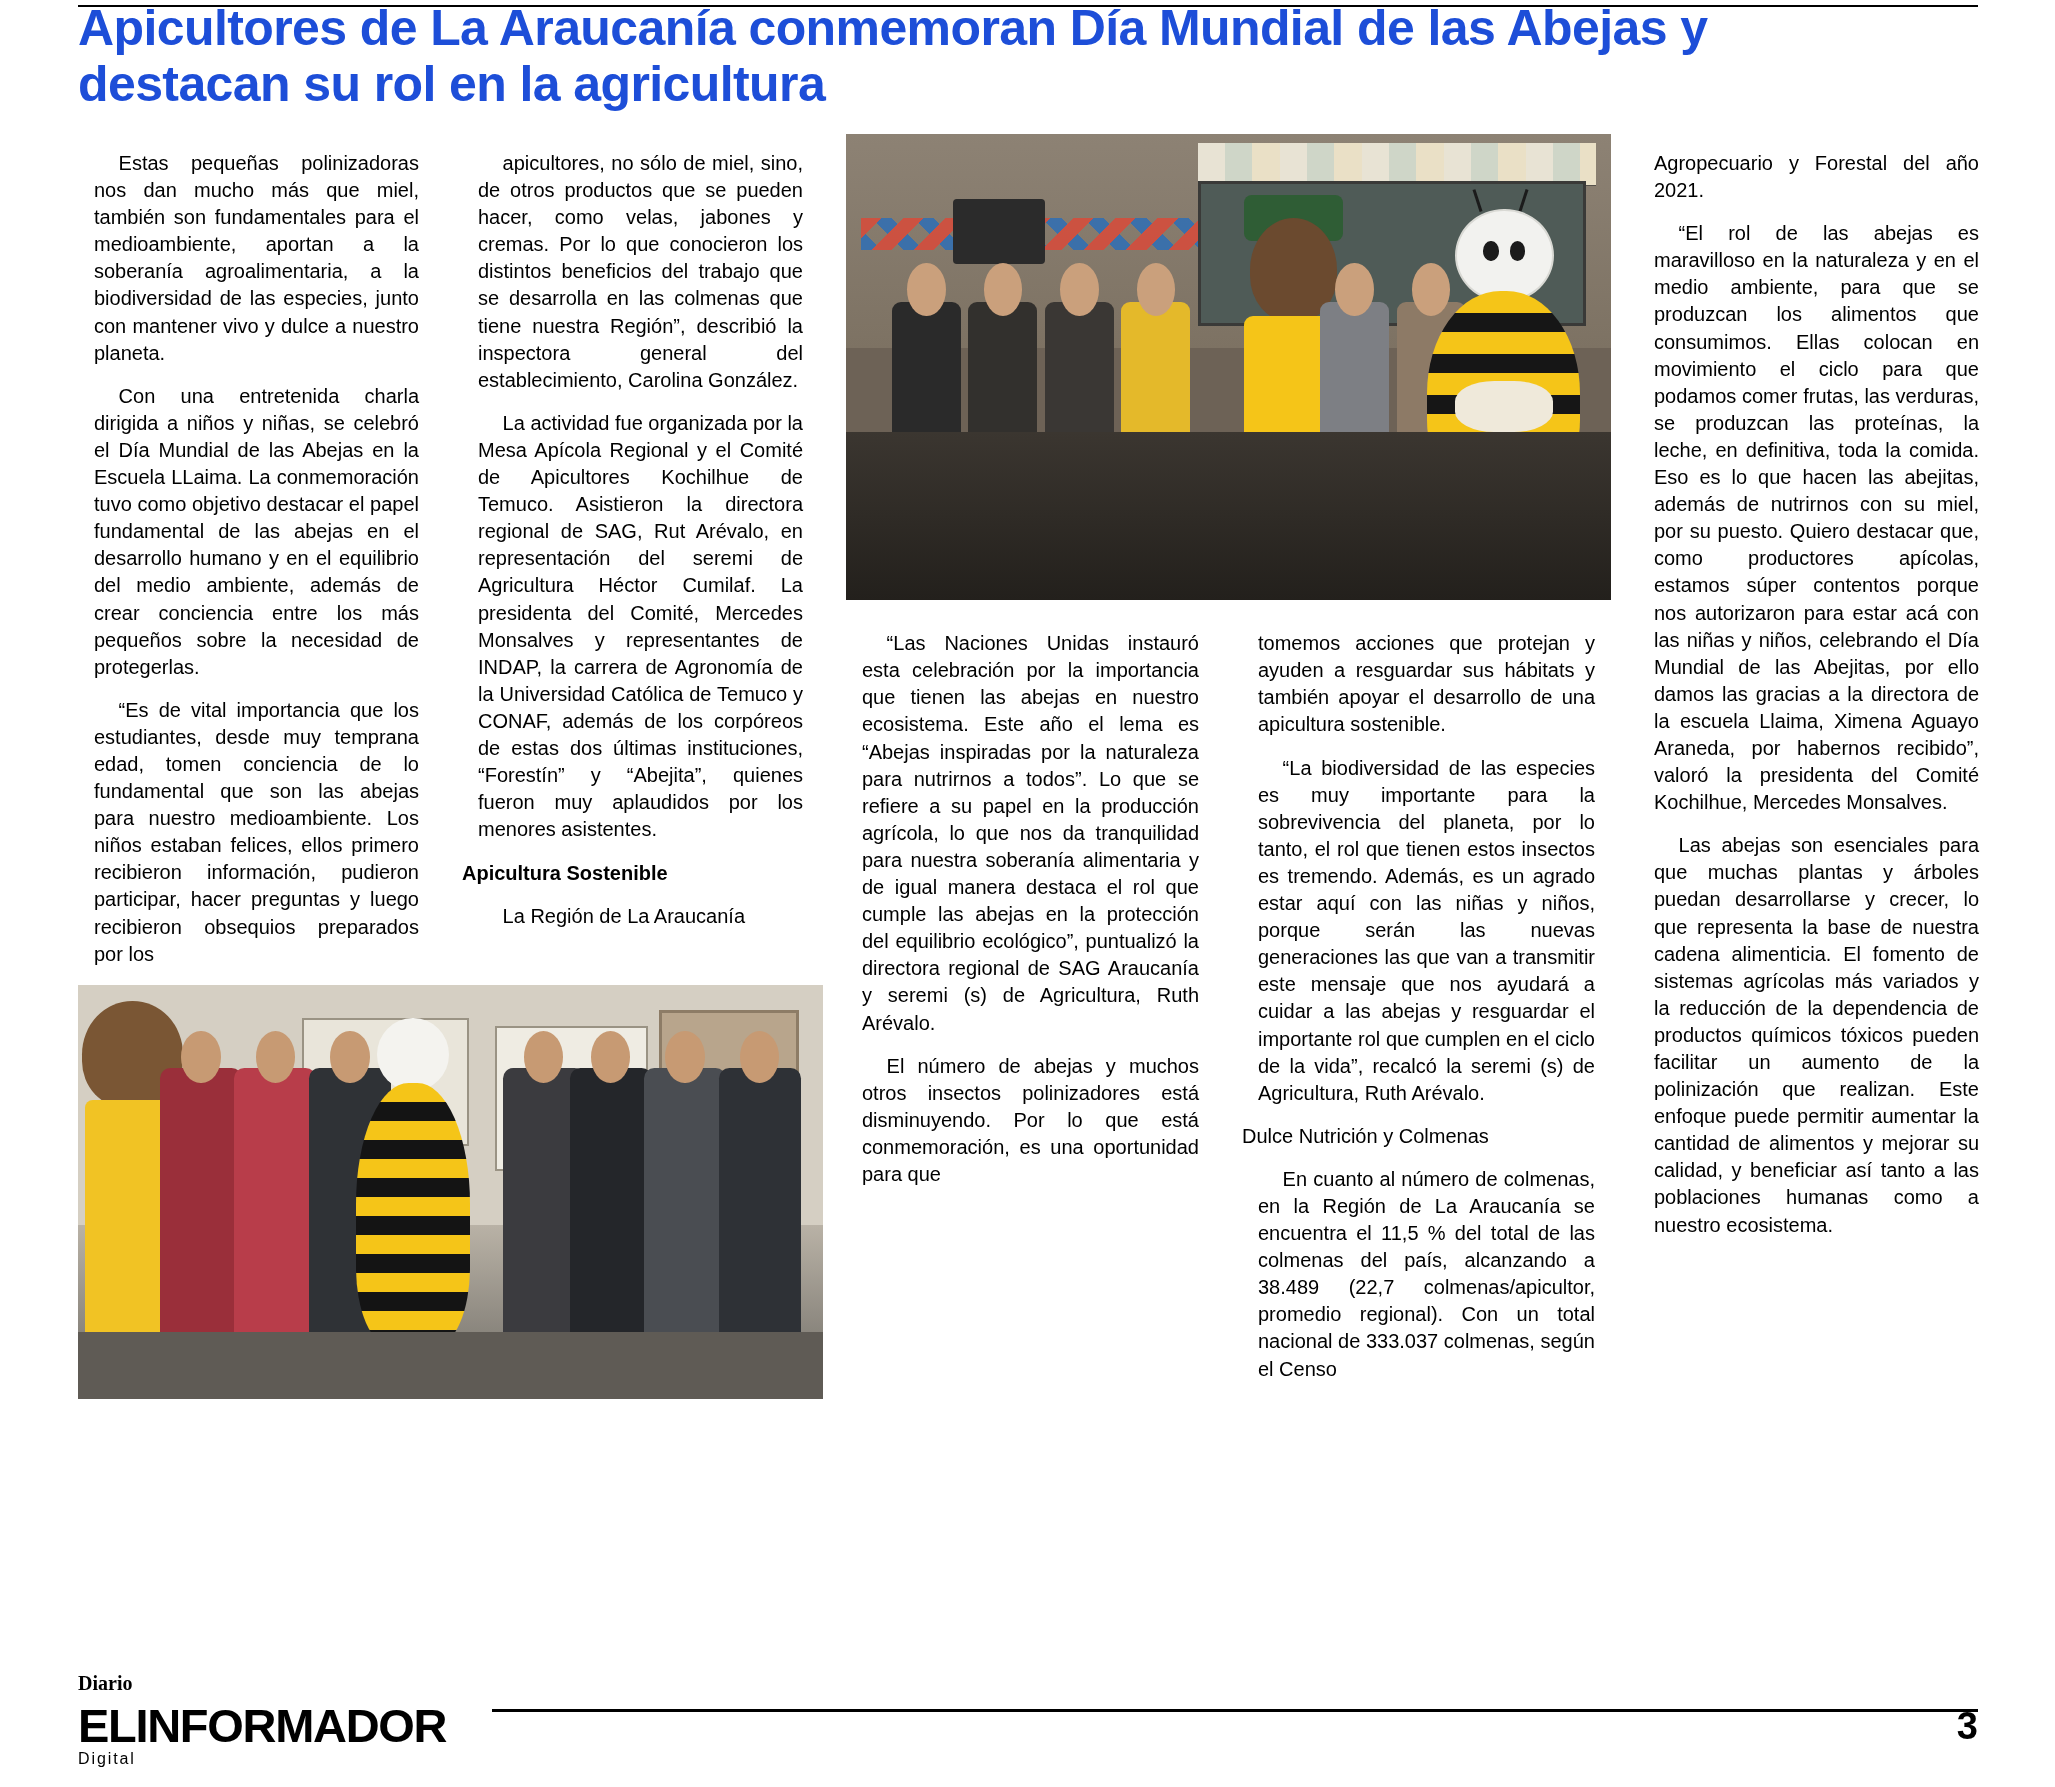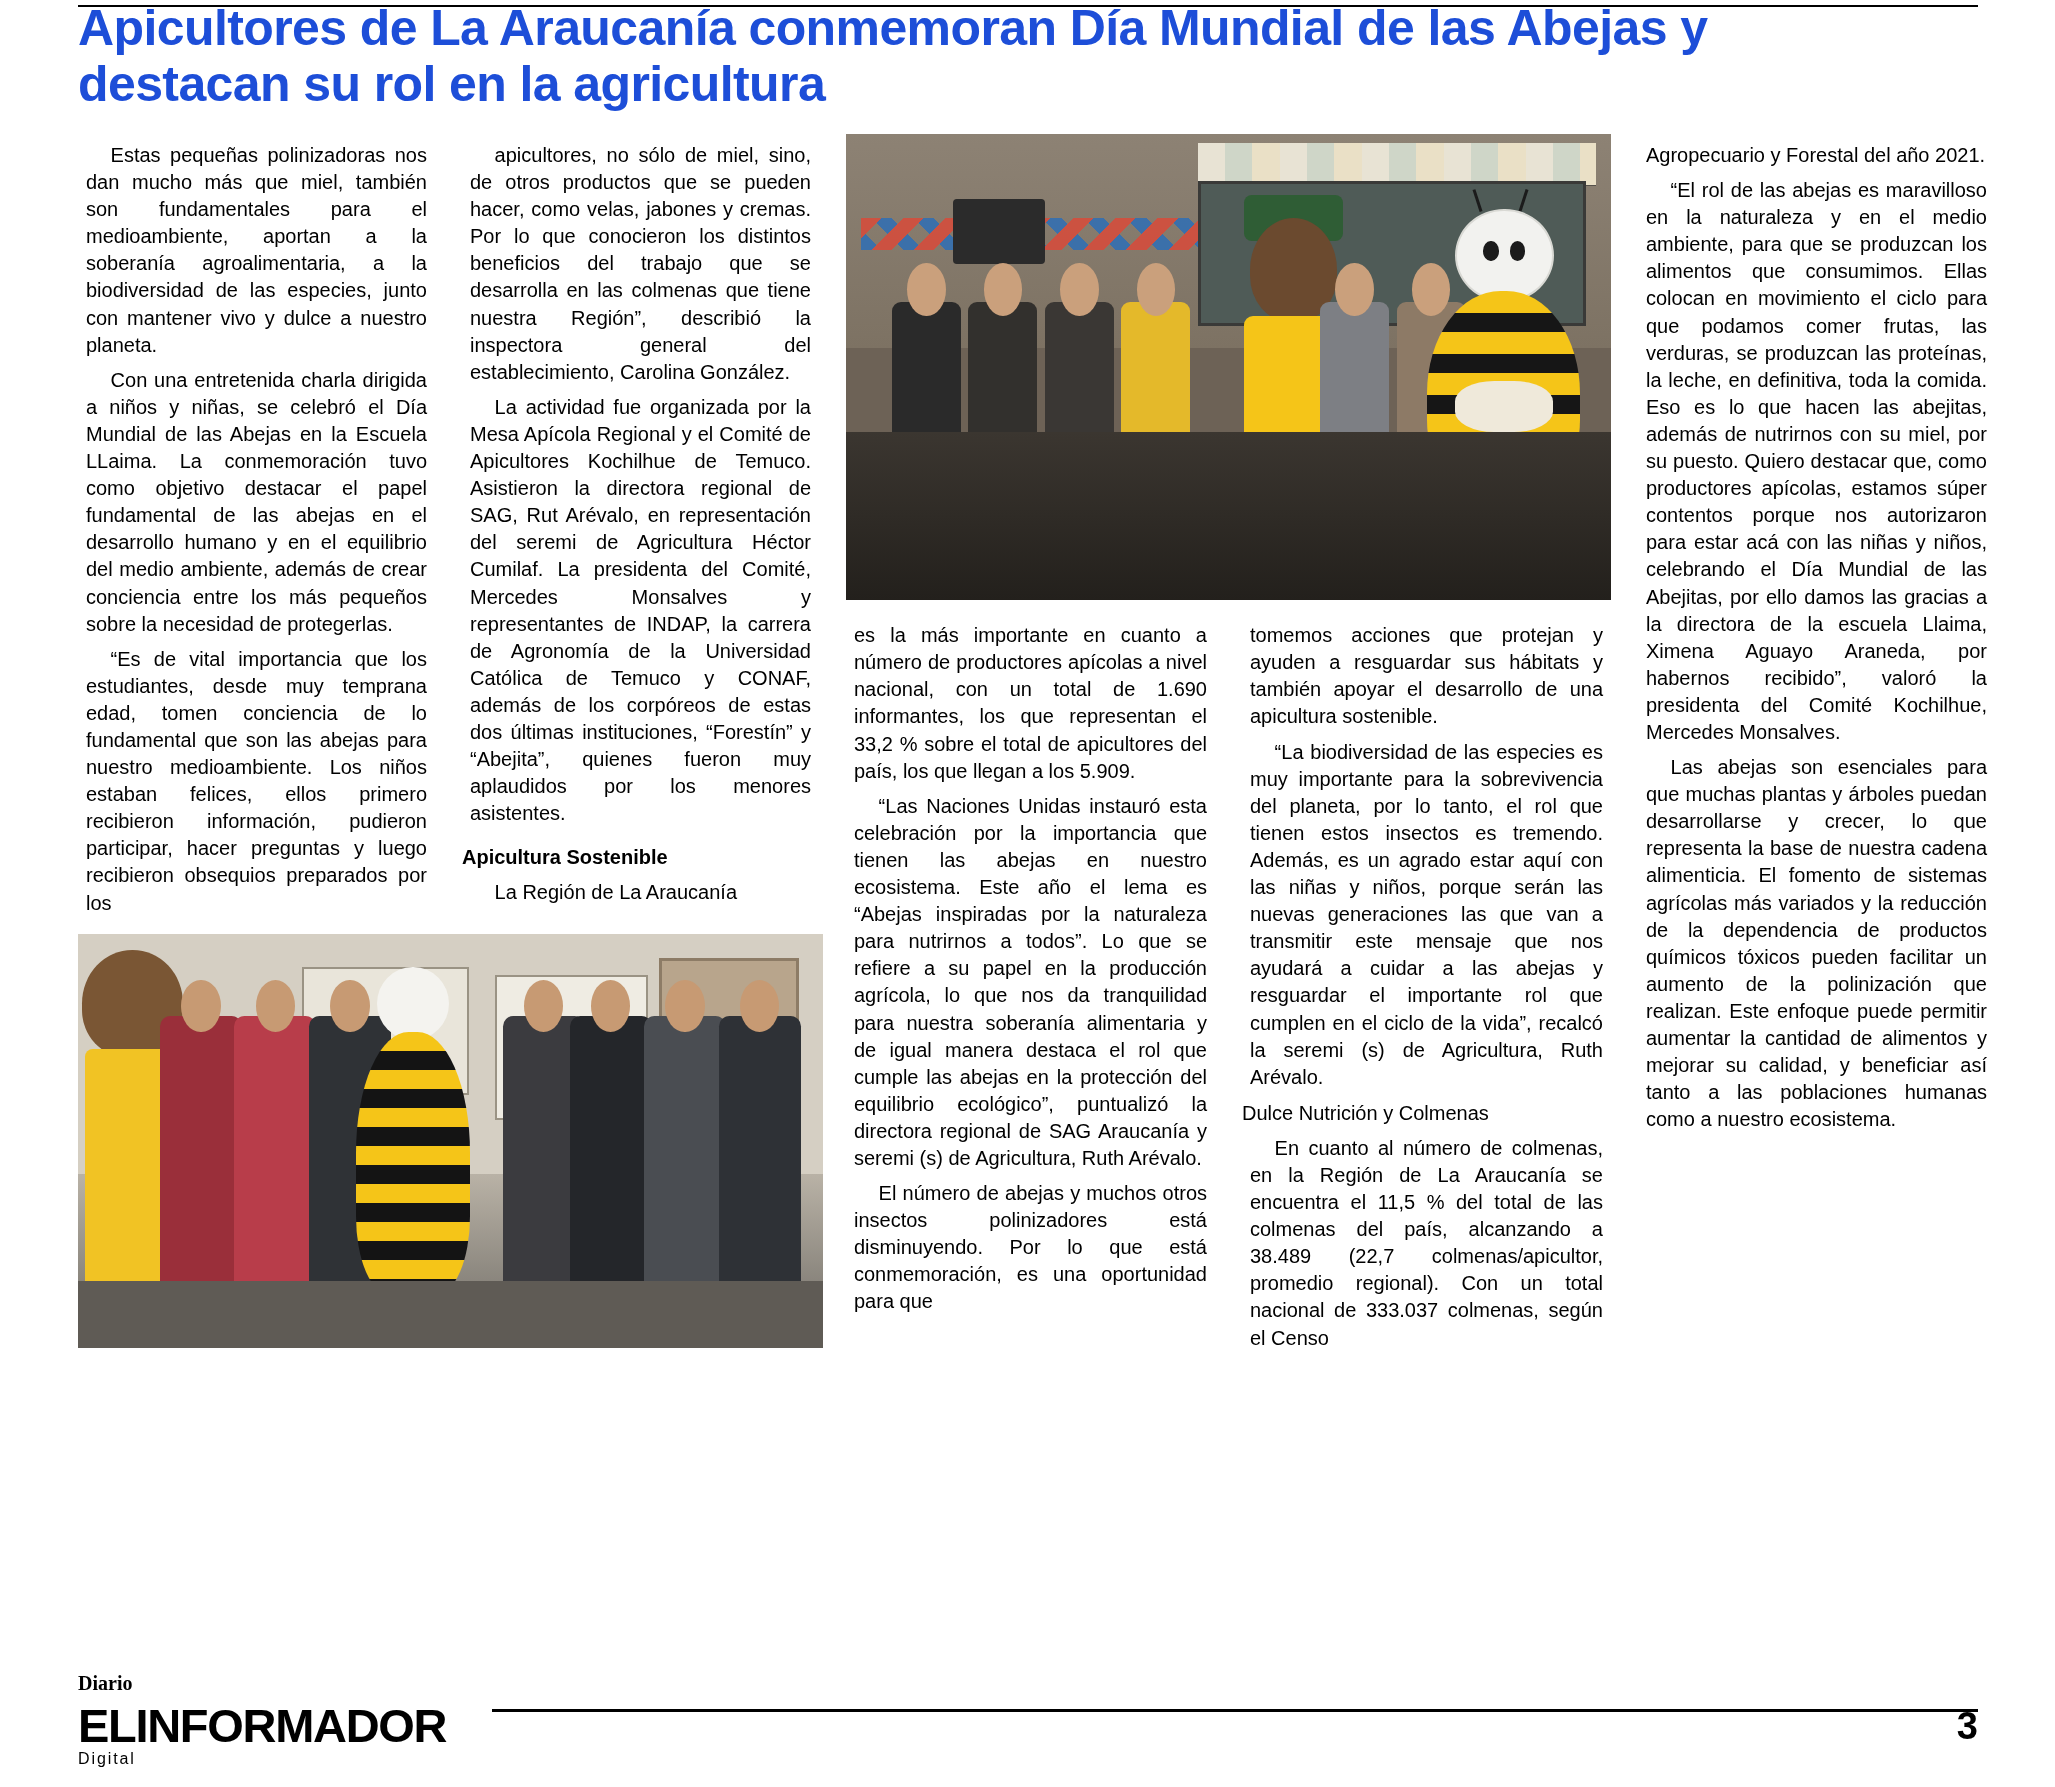--- a/index.html
+++ b/index.html
@@ -44,21 +44,21 @@
     margin-top: 22px;
     display: flex;
     gap: 27px;
     align-items: flex-start;
   }
   .col {
     width: 357px;
     flex: 0 0 357px;
   }
   p.body {
-    margin: 8px;
+    margin: 16px;
     font-size: 20px;
     line-height: 1.355;
     text-align: justify;
     text-indent: 24.6px;
     font-family: "Liberation Sans", sans-serif;
     hyphens: auto;
     -webkit-hyphens: auto;
   }
   p.body.first { text-indent: 24.6px; }
   .subhead {
@@ -366,21 +366,20 @@
           <div class="bee-body">
             <div class="bee-belly"></div>
           </div>
         </div>
         <div class="ph1-desks"></div>
       </div>
 
       <div class="mid-cols">
 
         <div class="col">
-          <p class="body" style="text-indent:0;">es la más importante en cuanto a número de productores apícolas a nivel nacional, con un total de 1.690 informantes, los que representan el 33,2 % sobre el total de apicultores del país, los que llegan a los 5.909.</p>
           <p class="body">“Las Naciones Unidas instauró esta celebración por la importancia que tienen las abejas en nuestro ecosistema. Este año el lema es “Abejas inspiradas por la naturaleza para nutrirnos a todos”. Lo que se refiere a su papel en la producción agrícola, lo que nos da tranquilidad para nuestra soberanía alimentaria y de igual manera destaca el rol que cumple las abejas en la protección del equilibrio ecológico”, puntualizó la directora regional de SAG Araucanía y seremi (s) de Agricultura, Ruth Arévalo.</p>
           <p class="body">El número de abejas y muchos otros insectos polinizadores está disminuyendo. Por lo que está conmemoración, es una oportunidad para que</p>
         </div>
 
         <div class="col">
           <p class="body" style="text-indent:0;">tomemos acciones que protejan y ayuden a resguardar sus hábitats y también apoyar el desarrollo de una apicultura sostenible.</p>
           <p class="body">“La biodiversidad de las especies es muy importante para la sobrevivencia del planeta, por lo tanto, el rol que tienen estos insectos es tremendo. Además, es un agrado estar aquí con las niñas y niños, porque serán las nuevas generaciones las que van a transmitir este mensaje que nos ayudará a cuidar a las abejas y resguardar el importante rol que cumplen en el ciclo de la vida”, recalcó la seremi (s) de Agricultura, Ruth Arévalo.</p>
           <p class="center-sub">Dulce Nutrición y Colmenas</p>
           <p class="body">En cuanto al número de colmenas, en la Región de La Araucanía se encuentra el 11,5 % del total de las colmenas del país, alcanzando a 38.489 (22,7 colmenas/apicultor, promedio regional). Con un total nacional de 333.037 colmenas, según el Censo</p>
         </div>

